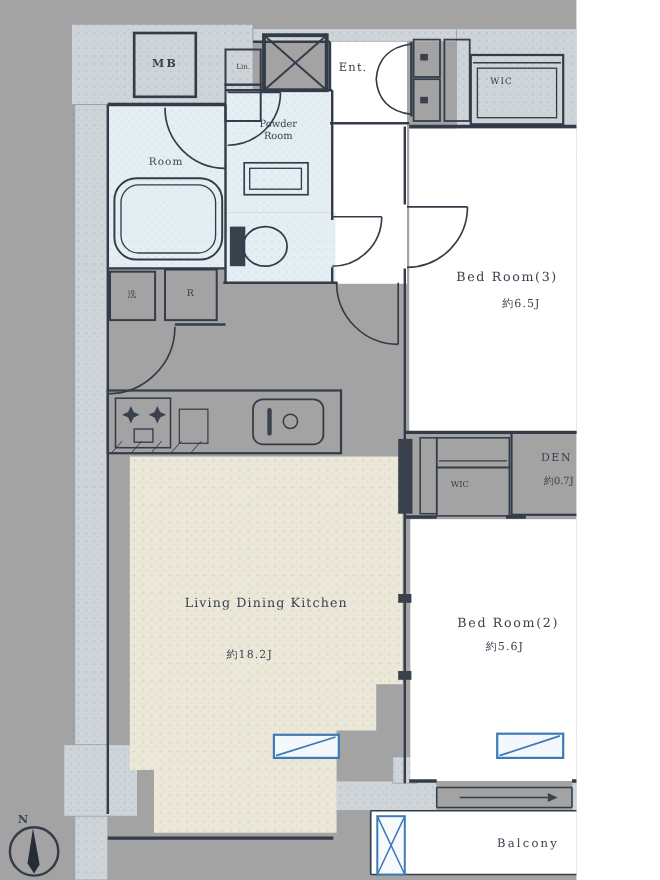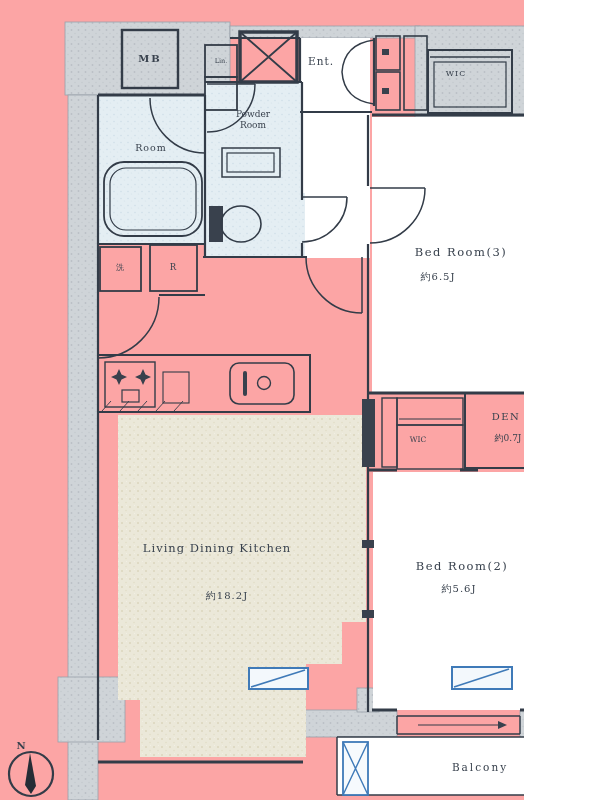--- a/index.html
+++ b/index.html
@@ -1,17 +1,17 @@
 <!DOCTYPE html>
 <html style="--line: #333c48; --wall: #cfd4d8; --room_blue: #e4eef3; --floor_beige: #ebe8d9; --window_blue: #3f7ab8;"><head>
 <meta charset="utf-8">
 <title>Floor Plan</title>
 <style>
   html,body{margin:0;padding:0;background:#ffffff;}
-  .frame{position:relative;width:524px;height:800px;background:#fca5a5;overflow:hidden;
+  .frame{position:relative;width:524px;height:800px;background:#a3a3a3;overflow:hidden;
          font-family:"DejaVu Serif","Liberation Serif",serif;}
   .plan-svg{position:absolute;left:0;top:0;}
   .lbl{position:absolute;transform:translate(-50%,-50%);color:#39424e;
        white-space:nowrap;text-align:center;line-height:1.25;}
   .lbl.wrap{white-space:normal;width:58px;}
   .ln{stroke:var(--line,#333c48);fill:none;}
   .blue{stroke:var(--window_blue,#3f7ab8);}
 </style>
 </head>
 <body>
@@ -164,25 +164,25 @@
     </g>
   </svg>
 
   <div class="lbl" style="left:150px;top:59px;font-size:10px;letter-spacing:2px;font-weight:bold;">MB</div>
   <div class="lbl" style="left:221px;top:61px;font-size:6.5px;">Lin.</div>
   <div class="lbl" style="left:321px;top:62px;font-size:10.5px;letter-spacing:1px;">Ent.</div>
   <div class="lbl" style="left:456px;top:74px;font-size:8px;letter-spacing:1px;">WIC</div>
   <div class="lbl wrap" style="left:253px;top:120px;font-size:9px;">Powder Room</div>
   <div class="lbl" style="left:151px;top:148px;font-size:9.5px;letter-spacing:1px;">Room</div>
   <div class="lbl" style="left:461px;top:252px;font-size:11.5px;letter-spacing:1.5px;">Bed Room(3)</div>
-  <div class="lbl" style="left:438px;top:277px;font-size:10px;letter-spacing:1px;">約6.5J</div>
+  <div class="lbl" style="left:474px;top:277px;font-size:10px;letter-spacing:1px;">約6.5J</div>
   <div class="lbl" style="left:120px;top:268px;font-size:8px;">洗</div>
   <div class="lbl" style="left:173px;top:267px;font-size:8.5px;">R</div>
   <div class="lbl" style="left:506px;top:417px;font-size:10px;letter-spacing:1.5px;">DEN</div>
   <div class="lbl" style="left:508px;top:439px;font-size:9px;">約0.7J</div>
   <div class="lbl" style="left:418px;top:440px;font-size:7.5px;">WIC</div>
-  <div class="lbl" style="left:217px;top:548px;font-size:11.5px;letter-spacing:1px;text-align:right;">Living Dining Kitchen</div>
+  <div class="lbl" style="left:242px;top:548px;font-size:11.5px;letter-spacing:1px;text-align:right;">Living Dining Kitchen</div>
   <div class="lbl" style="left:227px;top:596px;font-size:10px;letter-spacing:1px;">約18.2J</div>
   <div class="lbl" style="left:462px;top:566px;font-size:11.5px;letter-spacing:1.5px;">Bed Room(2)</div>
   <div class="lbl" style="left:459px;top:589px;font-size:10px;letter-spacing:1px;">約5.6J</div>
   <div class="lbl" style="left:457px;top:768px;font-size:10.5px;letter-spacing:2px;margin-left:23px;">Balcony</div>
   <div class="lbl" style="left:21px;top:746px;font-size:10px;font-weight:bold;">N</div>
 </div>
 
 </body></html>

